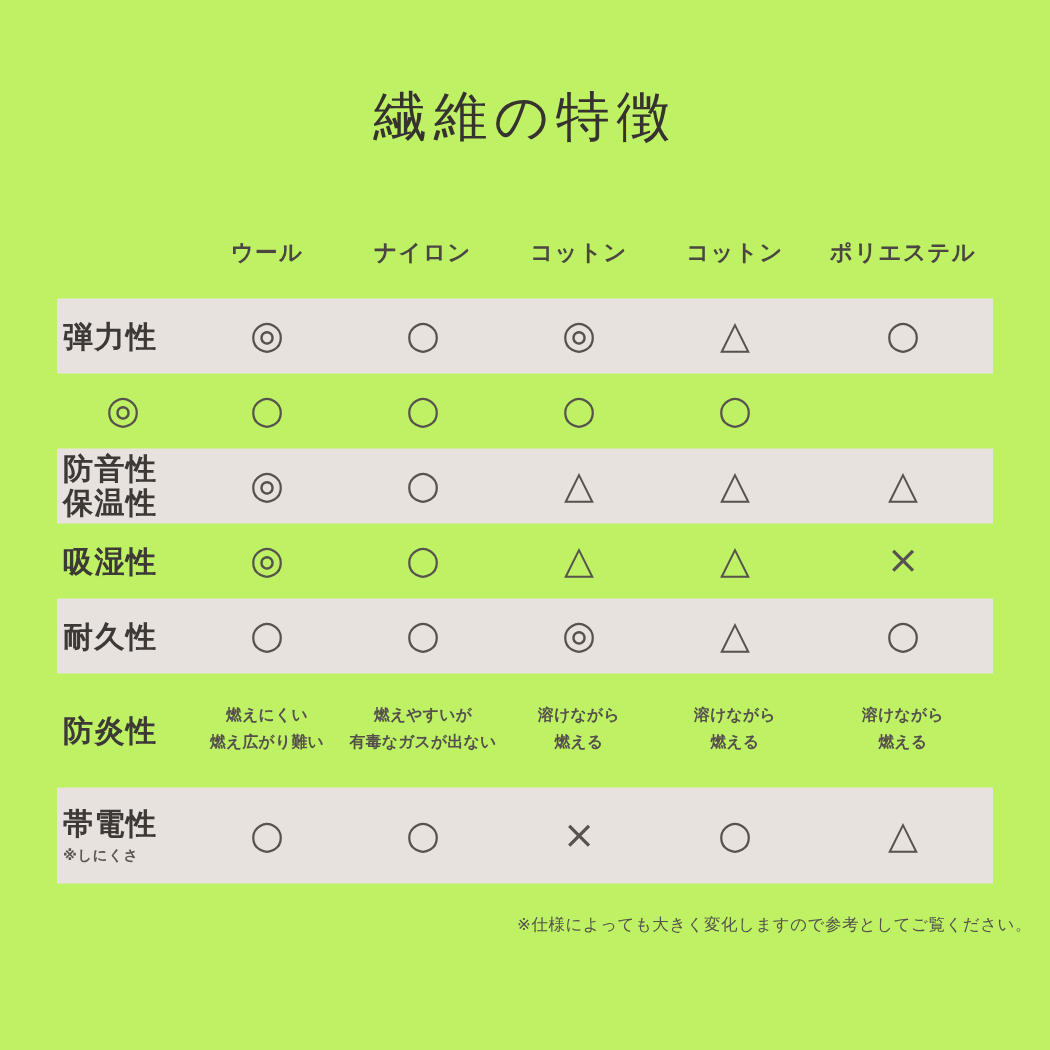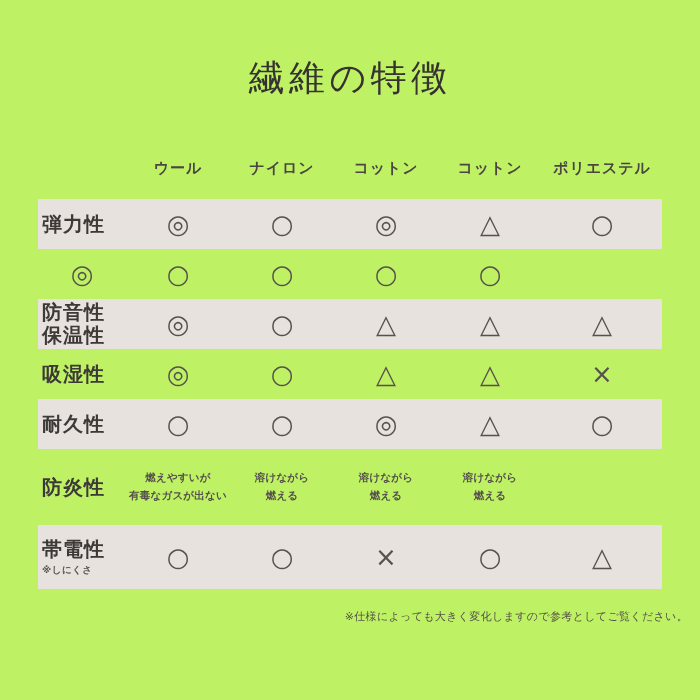--- a/index.html
+++ b/index.html
@@ -163,20 +163,22 @@
           <div class="cell symbol-cell">○</div>
           <div class="cell symbol-cell">○</div>
           <div class="cell symbol-cell">◎</div>
           <div class="cell symbol-cell">△</div>
           <div class="cell symbol-cell">○</div>
         </div>
         <div class="row text-row">
           <div class="cell label-cell">
             <div class="label-main">防炎性</div>
           </div>
+          <div class="cell text-cell">燃えにくい
+燃え広がり難い</div>
           <div class="cell text-cell">燃えやすいが
 有毒なガスが出ない</div>
           <div class="cell text-cell">溶けながら
 燃える</div>
           <div class="cell text-cell">溶けながら
 燃える</div>
           <div class="cell text-cell">溶けながら
 燃える</div>
         </div>
         <div class="row shaded noted-row">

